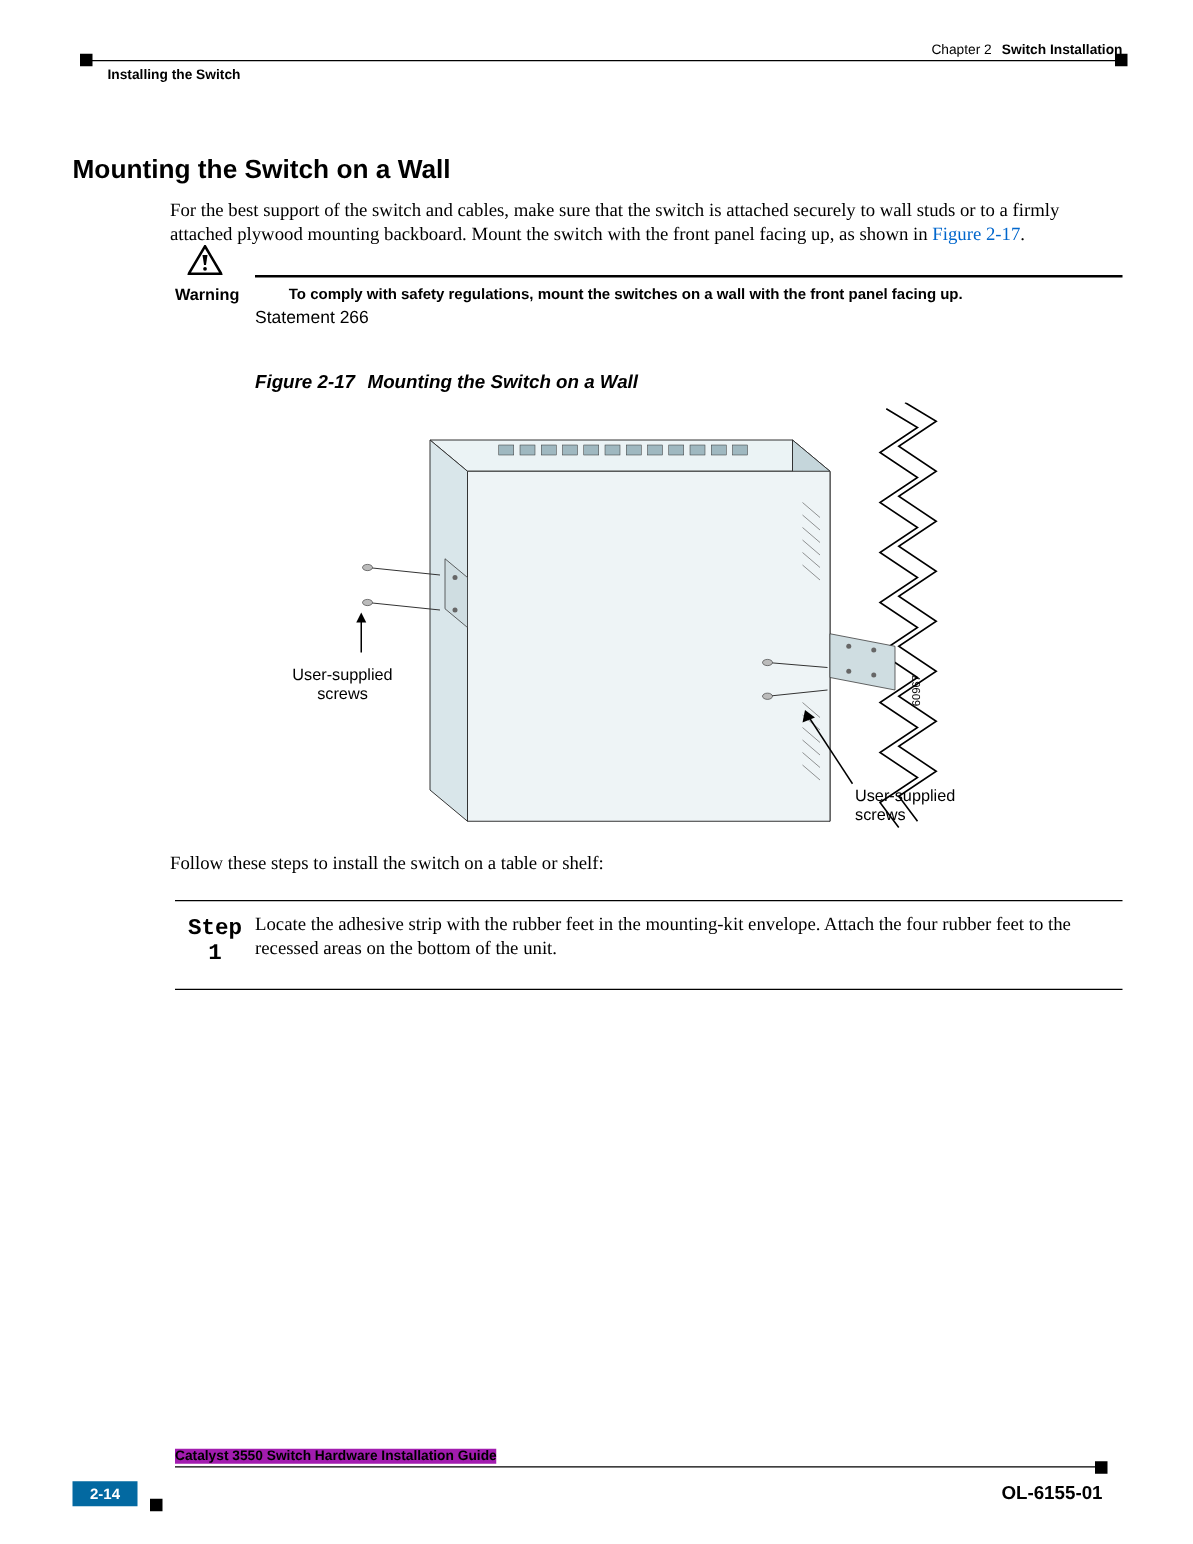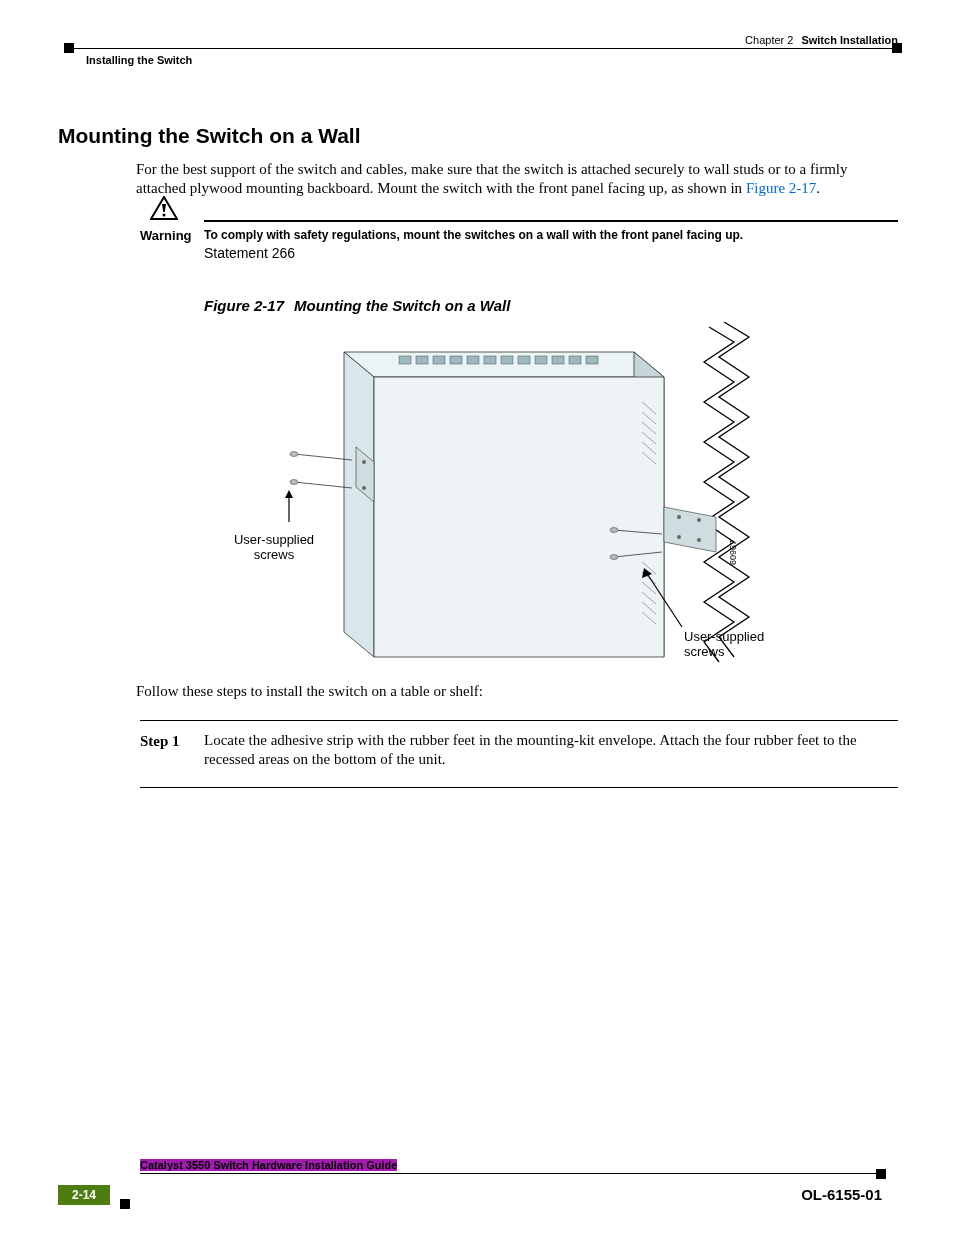--- a/index.html
+++ b/index.html
@@ -87,20 +87,21 @@
     height: 24px;
   }
   .warning-rule {
     border-top: 2px solid #000;
     margin-left: 64px;
     margin-bottom: 6px;
   }
   .warning-row {
     display: flex;
     align-items: flex-start;
+    gap: 27px;
   }
   .warning-label {
     font-family: Arial, Helvetica, sans-serif;
     font-weight: bold;
     font-size: 13px;
     width: 64px;
     flex-shrink: 0;
   }
   .warning-text {
     font-family: Arial, Helvetica, sans-serif;
@@ -170,26 +171,27 @@
     margin-left: 82px;
     margin-top: 18px;
     margin-bottom: 10px;
   }
   .step-row {
     display: flex;
     margin-left: 82px;
     margin-bottom: 6px;
   }
   .step-label {
-    font-family: Liberation Serif, serif;
-    font-weight: bold;
-    font-size: 15px;
+    font-family: Liberation Mono, monospace;
+    font-weight: bold;
+    font-size: 18px;
     width: 64px;
     flex-shrink: 0;
     padding-top: 2px;
+    text-align: center;
   }
   .step-text {
     font-size: 15px;
     line-height: 1.28;
   }
   .footer {
     position: absolute;
     bottom: 30px;
     left: 58px;
     right: 72px;
@@ -205,21 +207,21 @@
     font-size: 11px;
     margin-left: 82px;
     margin-top: -16px;
     background: #a21caf;
     display: inline-block;
   }
   .page-num {
     position: absolute;
     left: 0;
     bottom: 0;
-    background: #4d7c0f;
+    background: #0369a1;
     color: #fff;
     font-family: Arial, Helvetica, sans-serif;
     font-weight: bold;
     font-size: 12px;
     padding: 3px 14px;
     text-align: center;
   }
   .doc-id {
     position: absolute;
     right: 0;

